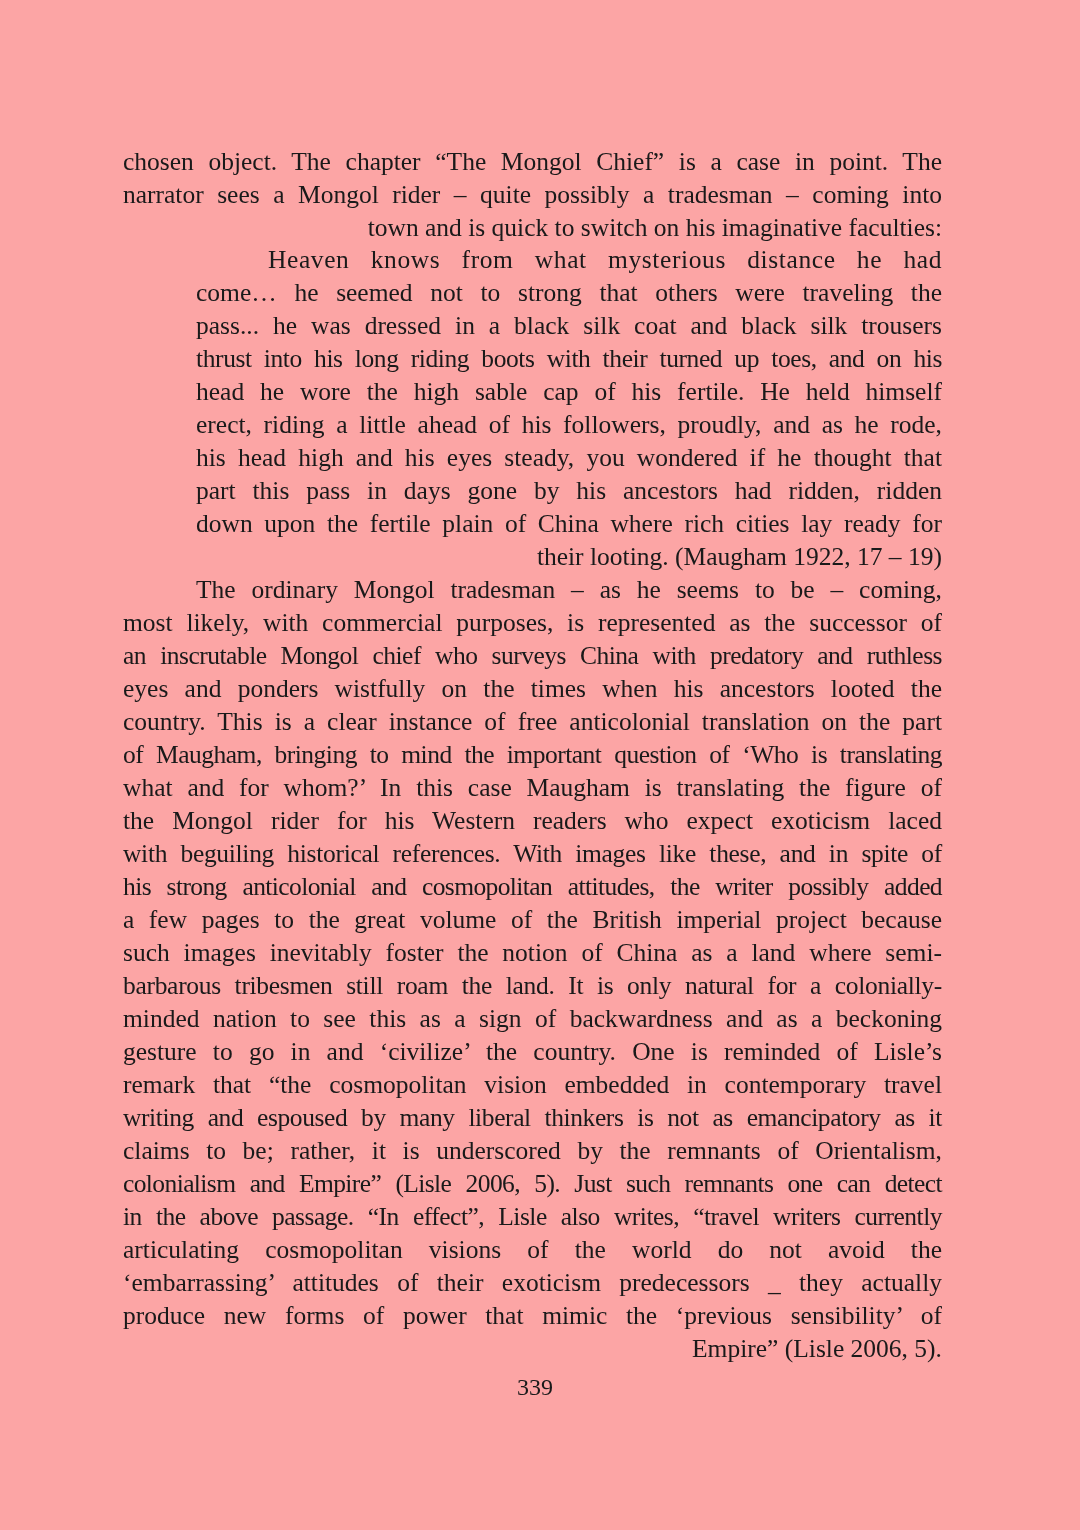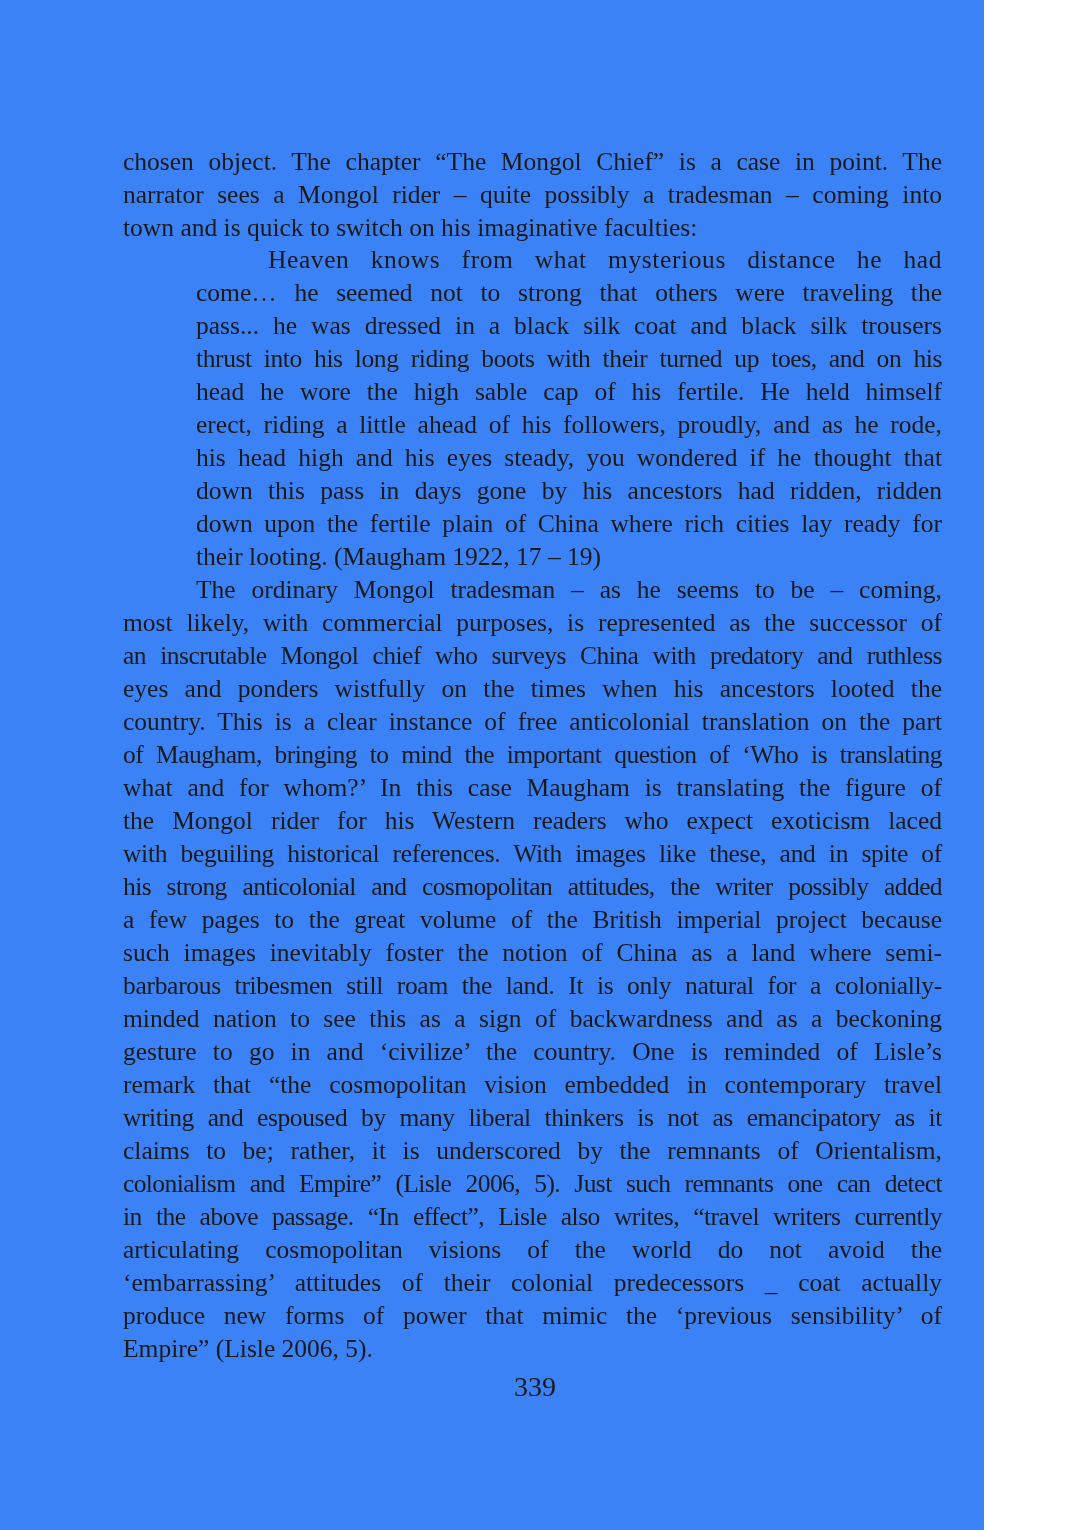--- a/index.html
+++ b/index.html
@@ -1,46 +1,46 @@
 <!DOCTYPE html>
 <html><head>
 <meta charset="utf-8">
 <style>
   html, body { margin: 0; padding: 0; background: #ffffff; }
   body { width: 1080px; height: 1530px; position: relative; overflow: hidden; }
-  .page { position: absolute; left: 0; top: 0; width: 984px; height: 1530px; background: #3b82f6; color: #1a1a1a;
+  .page { position: absolute; left: 0; top: 0; width: 1080px; height: 1530px; background: #fca5a5; color: #1a1a1a;
     font-family: "Liberation Serif", "DejaVu Serif", serif; }
-  .line { position: absolute; white-space: nowrap; font-size: 25.5px; line-height: 33px; height: 33px; }
+  .line { position: absolute; white-space: nowrap; font-size: 25.5px; line-height: 33px; height: 33px; text-align: right; }
   .just { text-align: justify; text-align-last: justify; }
   .body-line { left: 123px; width: 819px; }
   .quote-line { left: 196px; width: 746px; }
   .quote-first { left: 268px; width: 674px; }
   .para-first { left: 196px; width: 746px; }
-  .page-number { position: absolute; top: 1372px; left: 0; width: 1070px; text-align: center; font-size: 28px; line-height: 30px; }
+  .page-number { position: absolute; top: 1372px; left: 0; width: 1070px; text-align: center; font-size: 24px; line-height: 30px; }
 </style>
 </head>
 <body>
 
 <div class="page">
 
   <div>
     <div class="line body-line just" style="top:145px">chosen object. The chapter “The Mongol Chief” is a case in point. The</div>
     <div class="line body-line just" style="top:178px">narrator sees a Mongol rider – quite possibly a tradesman – coming into</div>
     <div class="line body-line" style="top:211px">town and is quick to switch on his imaginative faculties:</div>
   </div>
 
   <div>
     <div class="line quote-first just" style="top:243px; letter-spacing:0.6px">Heaven knows from what mysterious distance he had</div>
     <div class="line quote-line just" style="top:276px">come… he seemed not to strong that others were traveling the</div>
     <div class="line quote-line just" style="top:309px">pass... he was dressed in a black silk coat and black silk trousers</div>
     <div class="line quote-line just" style="top:342px; letter-spacing:-0.4px">thrust into his long riding boots with their turned up toes, and on his</div>
     <div class="line quote-line just" style="top:375px">head he wore the high sable cap of his fertile. He held himself</div>
     <div class="line quote-line just" style="top:408px">erect, riding a little ahead of his followers, proudly, and as he rode,</div>
     <div class="line quote-line just" style="top:441px">his head high and his eyes steady, you wondered if he thought that</div>
-    <div class="line quote-line just" style="top:474px">down this pass in days gone by his ancestors had ridden, ridden</div>
+    <div class="line quote-line just" style="top:474px">part this pass in days gone by his ancestors had ridden, ridden</div>
     <div class="line quote-line just" style="top:507px">down upon the fertile plain of China where rich cities lay ready for</div>
     <div class="line quote-line" style="top:540px">their looting. (Maugham 1922, 17 – 19)</div>
   </div>
 
   <div>
     <div class="line para-first just" style="top:573px">The ordinary Mongol tradesman – as he seems to be – coming,</div>
     <div class="line body-line just" style="top:606px">most likely, with commercial purposes, is represented as the successor of</div>
     <div class="line body-line just" style="top:639px; letter-spacing:-0.5px">an inscrutable Mongol chief who surveys China with predatory and ruthless</div>
     <div class="line body-line just" style="top:672px">eyes and ponders wistfully on the times when his ancestors looted the</div>
     <div class="line body-line just" style="top:705px">country. This is a clear instance of free anticolonial translation on the part</div>
@@ -53,19 +53,19 @@
     <div class="line body-line just" style="top:936px">such images inevitably foster the notion of China as a land where semi-</div>
     <div class="line body-line just" style="top:969px; letter-spacing:-0.3px">barbarous tribesmen still roam the land. It is only natural for a colonially-</div>
     <div class="line body-line just" style="top:1002px">minded nation to see this as a sign of backwardness and as a beckoning</div>
     <div class="line body-line just" style="top:1035px">gesture to go in and ‘civilize’ the country. One is reminded of Lisle’s</div>
     <div class="line body-line just" style="top:1068px">remark that “the cosmopolitan vision embedded in contemporary travel</div>
     <div class="line body-line just" style="top:1101px; letter-spacing:-0.4px">writing and espoused by many liberal thinkers is not as emancipatory as it</div>
     <div class="line body-line just" style="top:1134px">claims to be; rather, it is underscored by the remnants of Orientalism,</div>
     <div class="line body-line just" style="top:1167px; letter-spacing:-0.6px">colonialism and Empire” (Lisle 2006, 5). Just such remnants one can detect</div>
     <div class="line body-line just" style="top:1200px; letter-spacing:-0.5px">in the above passage. “In effect”, Lisle also writes, “travel writers currently</div>
     <div class="line body-line just" style="top:1233px">articulating cosmopolitan visions of the world do not avoid the</div>
-    <div class="line body-line just" style="top:1266px">‘embarrassing’ attitudes of their colonial predecessors _ coat actually</div>
+    <div class="line body-line just" style="top:1266px">‘embarrassing’ attitudes of their exoticism predecessors _ they actually</div>
     <div class="line body-line just" style="top:1299px">produce new forms of power that mimic the ‘previous sensibility’ of</div>
     <div class="line body-line" style="top:1332px">Empire” (Lisle 2006, 5).</div>
   </div>
 
   <div class="page-number">339</div>
 </div>
 
 </body></html>

